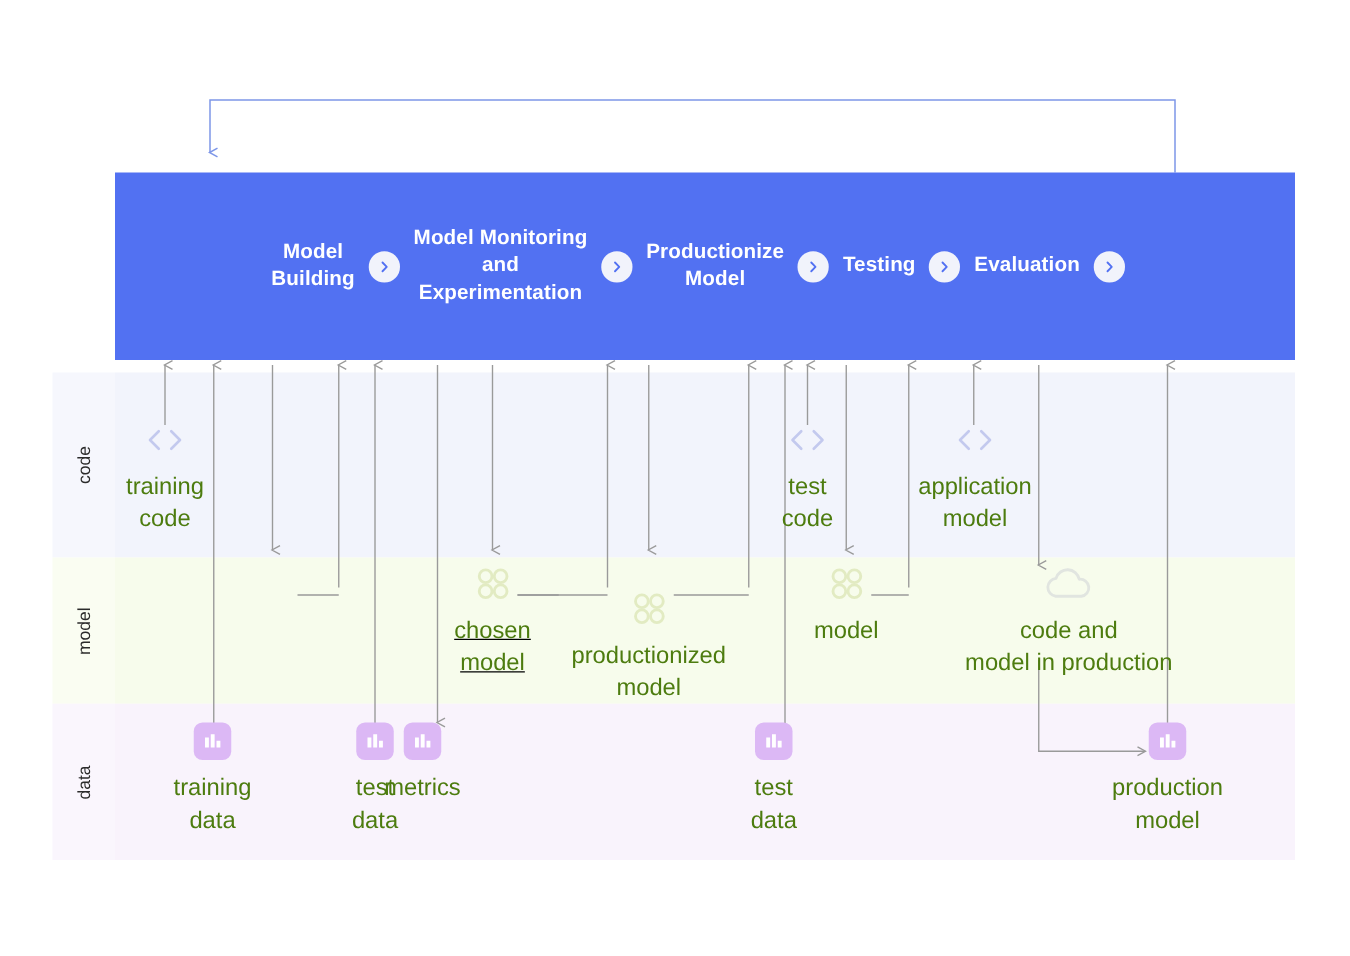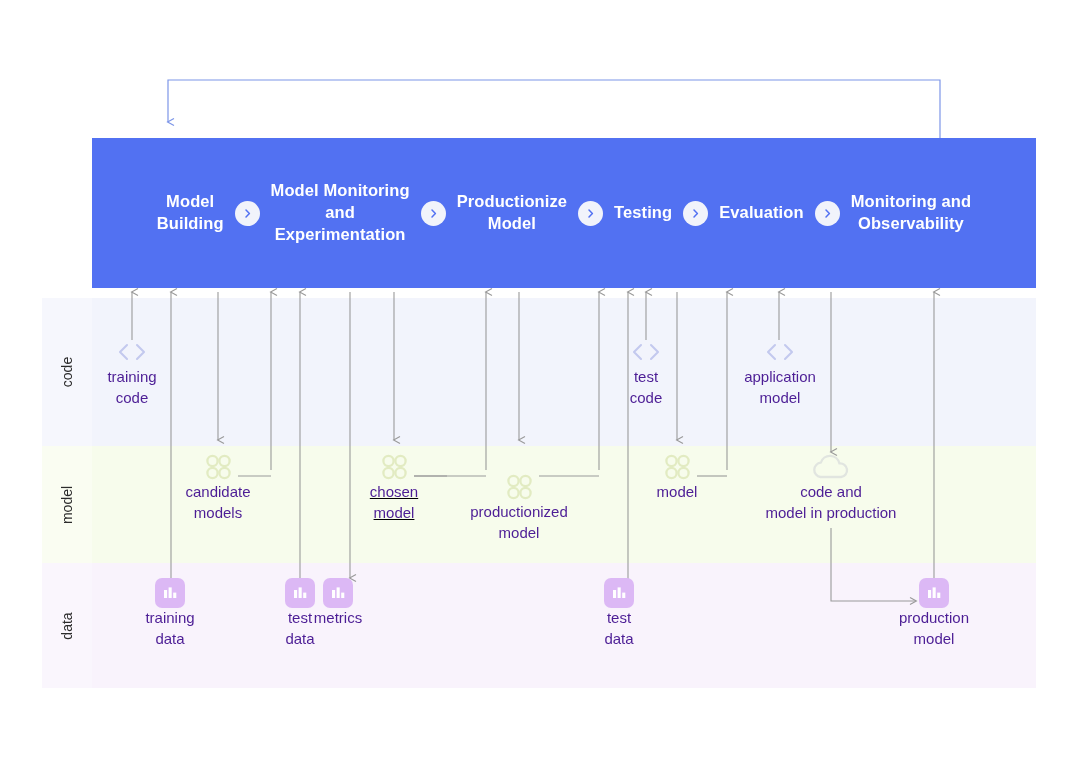--- a/index.html
+++ b/index.html
@@ -76,22 +76,22 @@
   #band-data .bodycell{background:#f9f3fc;}
 
   
   .node{
     position:absolute;
     transform:translateX(-50%);
     text-align:center;
     width:180px;
   }
   .node .cap{
-    font-size:15px;color:#4c1d95;line-height:1.38;
-    white-space:pre-line;margin-top:0;
+    font-size:19px;color:#4d7c0f;line-height:1.38;
+    white-space:pre-line;margin-top:10px;
   }
   .ico{height:30px;display:flex;align-items:center;justify-content:center;}
   .ico svg{display:block;}
 
   .chip{
     width:30px;height:30px;border-radius:7px;
     background:#dcb8f5;
     display:flex;align-items:center;justify-content:center;
   }
 
@@ -160,22 +160,20 @@
     </div>
 
     <div class="stage-label">Evaluation</div>
 
     <div class="chev">
       <svg width="13" height="13" viewBox="0 0 13 13" xmlns="http://www.w3.org/2000/svg">
         <path d="M5,3 L8.4,6.5 L5,10" fill="none" stroke="#5271f2" stroke-width="1.5" stroke-linecap="round" stroke-linejoin="round"></path>
       </svg>
     </div>
 
-    <div class="stage-label">Monitoring and
-Observability</div>
   </div>
 
   <div class="band" id="band-code">
     <div class="labelcell">
       <span class="bandname">code</span>
     </div>
     <div class="bodycell"></div>
   </div>
 
   <div class="band" id="band-model">
@@ -252,72 +250,60 @@
     <div class="ico">
       <svg width="34" height="20" viewBox="0 0 34 20" xmlns="http://www.w3.org/2000/svg">
         <path d="M12,3 L5,10 L12,17" fill="none" stroke="#c3c9ee" stroke-width="2.1" stroke-linecap="round" stroke-linejoin="round"></path>
         <path d="M22,3 L29,10 L22,17" fill="none" stroke="#c3c9ee" stroke-width="2.1" stroke-linecap="round" stroke-linejoin="round"></path>
       </svg>
     </div>
     <div class="cap">application
 model</div>
   </div>
 
-  <div class="node" style="left:218px;top:452px;">
+
+  <div class="node" style="left:394px;top:452px;text-decoration:underline;">
     <div class="ico">
       <svg width="34" height="30" viewBox="0 0 34 30" xmlns="http://www.w3.org/2000/svg">
         <circle cx="11.5" cy="9" r="5.1" fill="none" stroke="#e2ebc2" stroke-width="2.3"></circle>
         <circle cx="23.5" cy="9" r="5.1" fill="none" stroke="#e2ebc2" stroke-width="2.3"></circle>
         <circle cx="11.5" cy="21" r="5.1" fill="none" stroke="#e2ebc2" stroke-width="2.3"></circle>
         <circle cx="23.5" cy="21" r="5.1" fill="none" stroke="#e2ebc2" stroke-width="2.3"></circle>
       </svg>
     </div>
-    <div class="cap">candidate
-models</div>
-  </div>
-
-  <div class="node" style="left:394px;top:452px;text-decoration:underline;">
+    <div class="cap">chosen
+model</div>
+  </div>
+
+  <div class="node" style="left:519px;top:472px;">
     <div class="ico">
       <svg width="34" height="30" viewBox="0 0 34 30" xmlns="http://www.w3.org/2000/svg">
         <circle cx="11.5" cy="9" r="5.1" fill="none" stroke="#e2ebc2" stroke-width="2.3"></circle>
         <circle cx="23.5" cy="9" r="5.1" fill="none" stroke="#e2ebc2" stroke-width="2.3"></circle>
         <circle cx="11.5" cy="21" r="5.1" fill="none" stroke="#e2ebc2" stroke-width="2.3"></circle>
         <circle cx="23.5" cy="21" r="5.1" fill="none" stroke="#e2ebc2" stroke-width="2.3"></circle>
       </svg>
     </div>
-    <div class="cap">chosen
+    <div class="cap">productionized
 model</div>
   </div>
 
-  <div class="node" style="left:519px;top:472px;">
+  <div class="node" style="left:677px;top:452px;">
     <div class="ico">
       <svg width="34" height="30" viewBox="0 0 34 30" xmlns="http://www.w3.org/2000/svg">
         <circle cx="11.5" cy="9" r="5.1" fill="none" stroke="#e2ebc2" stroke-width="2.3"></circle>
         <circle cx="23.5" cy="9" r="5.1" fill="none" stroke="#e2ebc2" stroke-width="2.3"></circle>
         <circle cx="11.5" cy="21" r="5.1" fill="none" stroke="#e2ebc2" stroke-width="2.3"></circle>
         <circle cx="23.5" cy="21" r="5.1" fill="none" stroke="#e2ebc2" stroke-width="2.3"></circle>
       </svg>
     </div>
-    <div class="cap">productionized
-model</div>
-  </div>
-
-  <div class="node" style="left:677px;top:452px;">
-    <div class="ico">
-      <svg width="34" height="30" viewBox="0 0 34 30" xmlns="http://www.w3.org/2000/svg">
-        <circle cx="11.5" cy="9" r="5.1" fill="none" stroke="#e2ebc2" stroke-width="2.3"></circle>
-        <circle cx="23.5" cy="9" r="5.1" fill="none" stroke="#e2ebc2" stroke-width="2.3"></circle>
-        <circle cx="11.5" cy="21" r="5.1" fill="none" stroke="#e2ebc2" stroke-width="2.3"></circle>
-        <circle cx="23.5" cy="21" r="5.1" fill="none" stroke="#e2ebc2" stroke-width="2.3"></circle>
-      </svg>
-    </div>
     <div class="cap">model</div>
   </div>
 
-  <div class="node" style="left:831px;top:452px;">
+  <div class="node" style="left:855px;top:452px;">
     <div class="ico">
       <svg width="48" height="30" viewBox="0 0 48 30" xmlns="http://www.w3.org/2000/svg">
         <path d="M13.5,25 A7.2,7.2 0 0 1 13.8,10.7 A9.6,9.6 0 0 1 32.4,11.4 A6.8,6.8 0 0 1 34,25 Z" fill="none" stroke="#e1e5e0" stroke-width="2.3" stroke-linejoin="round"></path>
       </svg>
     </div>
     <div class="cap">code and
 model in production</div>
   </div>
 
   <div class="node" style="left:170px;top:578px;">

